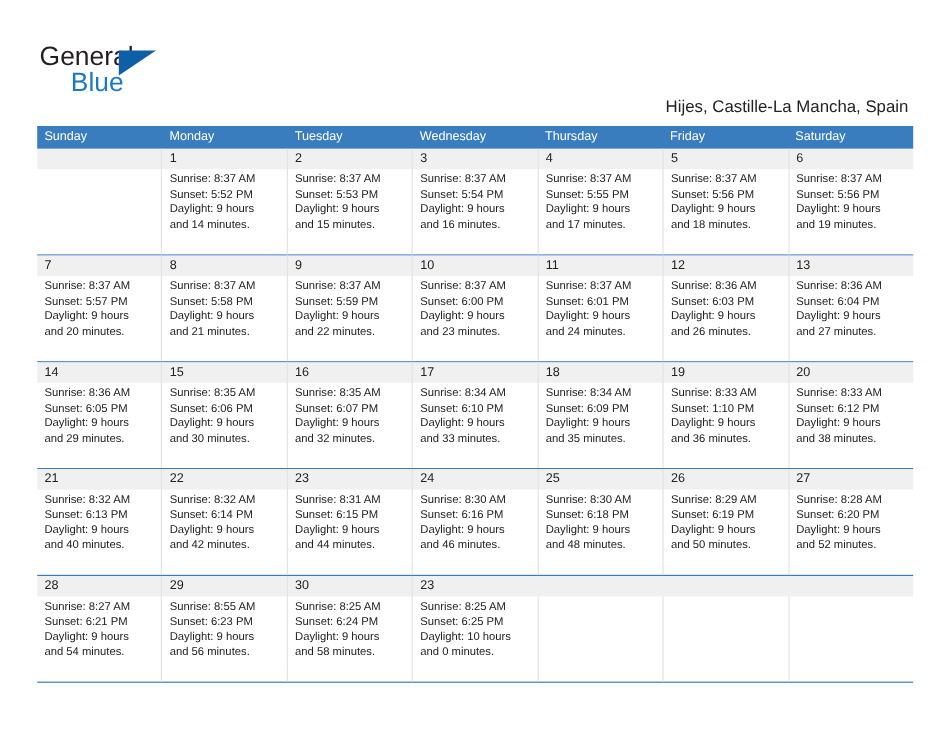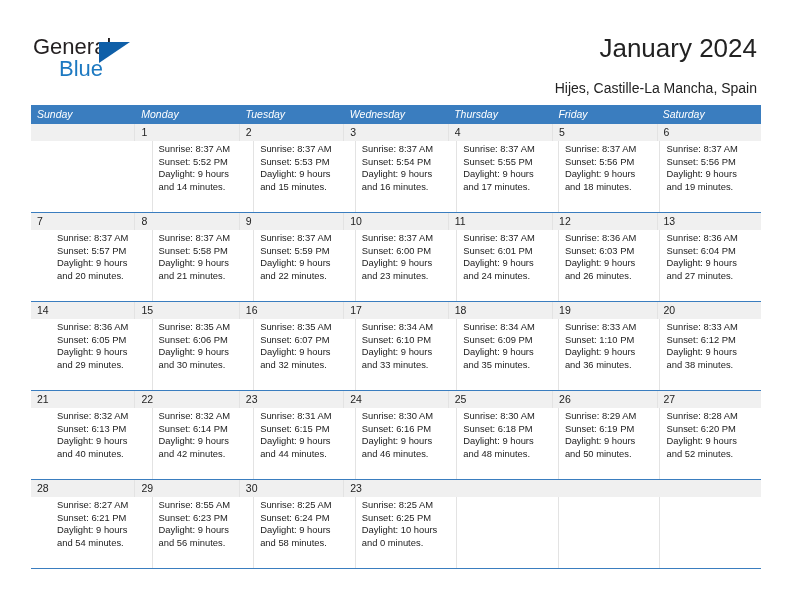--- a/index.html
+++ b/index.html
@@ -96,35 +96,33 @@
   }
   .dow-cell {
     flex: 1 1 0;
     color: #ffffff;
     font-size: 10.5px;
     line-height: 19px;
     padding-left: 6px;
     box-sizing: border-box;
     white-space: nowrap;
     overflow: hidden;
-    font-style: italic;
   }
 
   .week {
     border-bottom: 1.5px solid #3a7dbf;
   }
   .week-daynums {
     display: flex;
     background: #f0f0f0;
     height: 17px;
   }
   .week-body {
     display: flex;
     min-height: 71px;
-    margin-left: 20px;
   }
   .daynum-cell {
     flex: 1 1 0;
     font-size: 10.5px;
     line-height: 17px;
     padding-left: 6px;
     color: #222222;
     box-sizing: border-box;
     border-left: 1px solid #e3e3e3;
   }
@@ -152,21 +150,20 @@
 <body>
 
 <div class="page">
 
   <div class="header">
     <div class="logo">
       <span class="logo-general">General</span>
       <span class="logo-triangle"></span>
       <span class="logo-blue">Blue</span>
     </div>
-    <div class="title">January 2024</div>
     <div class="subtitle">Hijes, Castille-La Mancha, Spain</div>
   </div>
 
   <div class="calendar">
     <div class="dow-row" id="dow-row">
         <div class="dow-cell">Sunday</div>
         <div class="dow-cell">Monday</div>
         <div class="dow-cell">Tuesday</div>
         <div class="dow-cell">Wednesday</div>
         <div class="dow-cell">Thursday</div>

